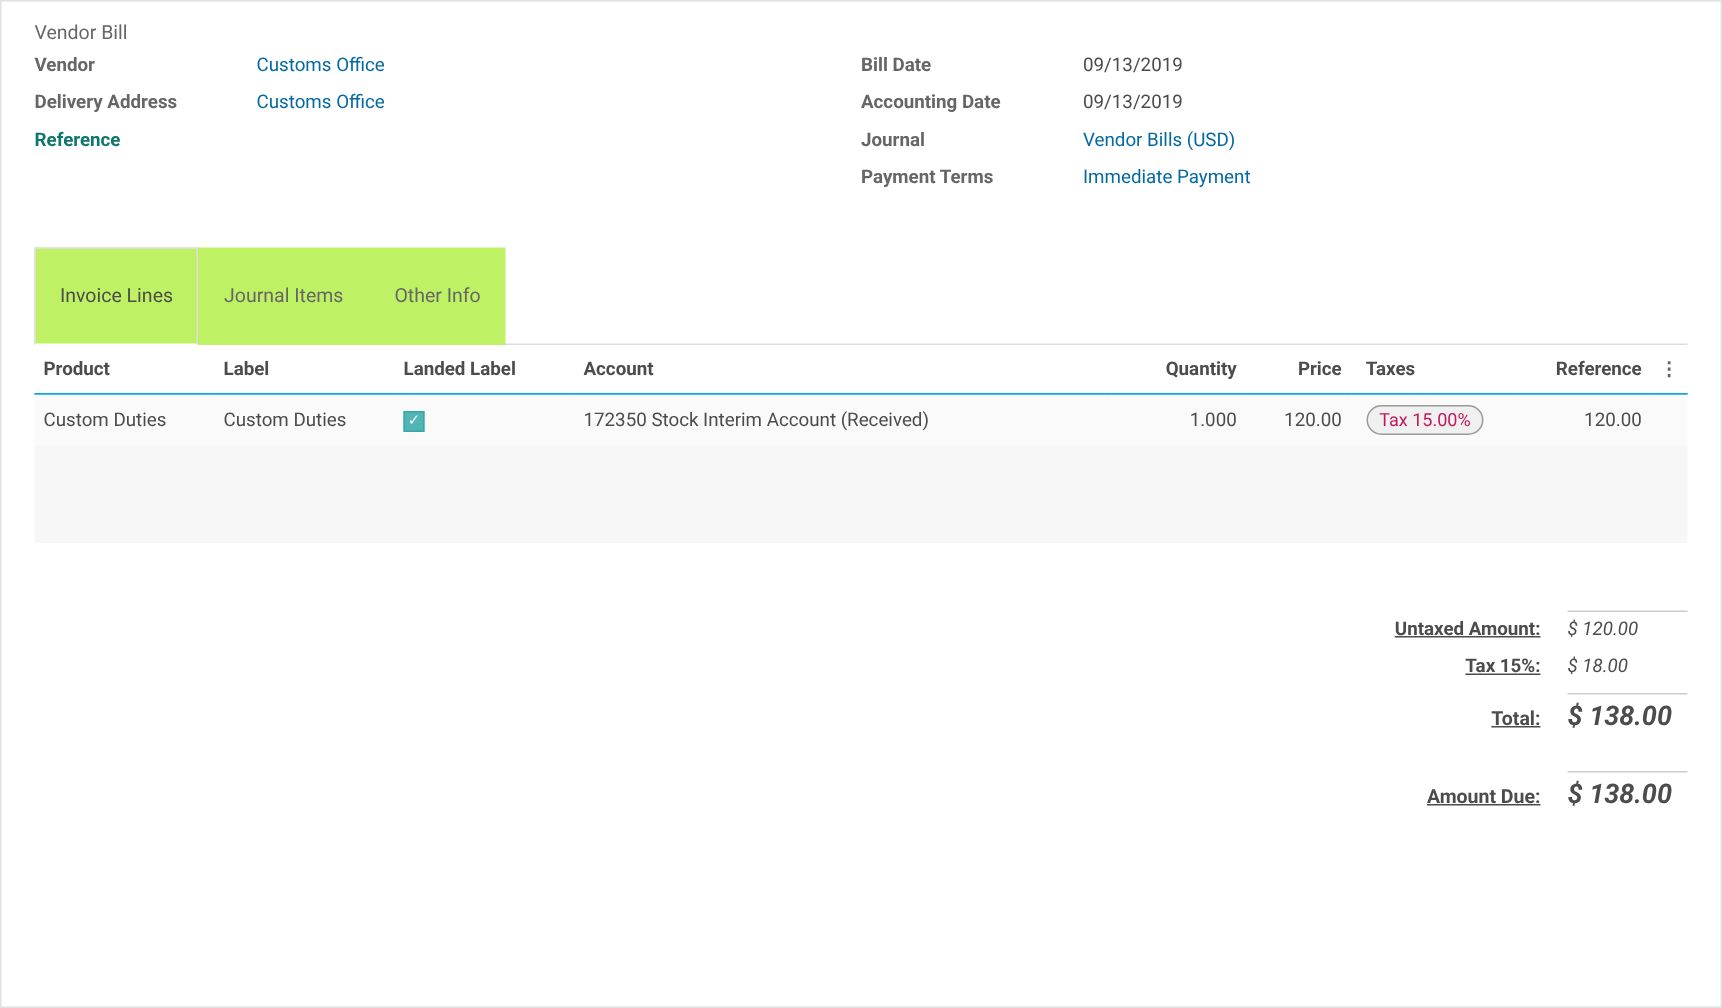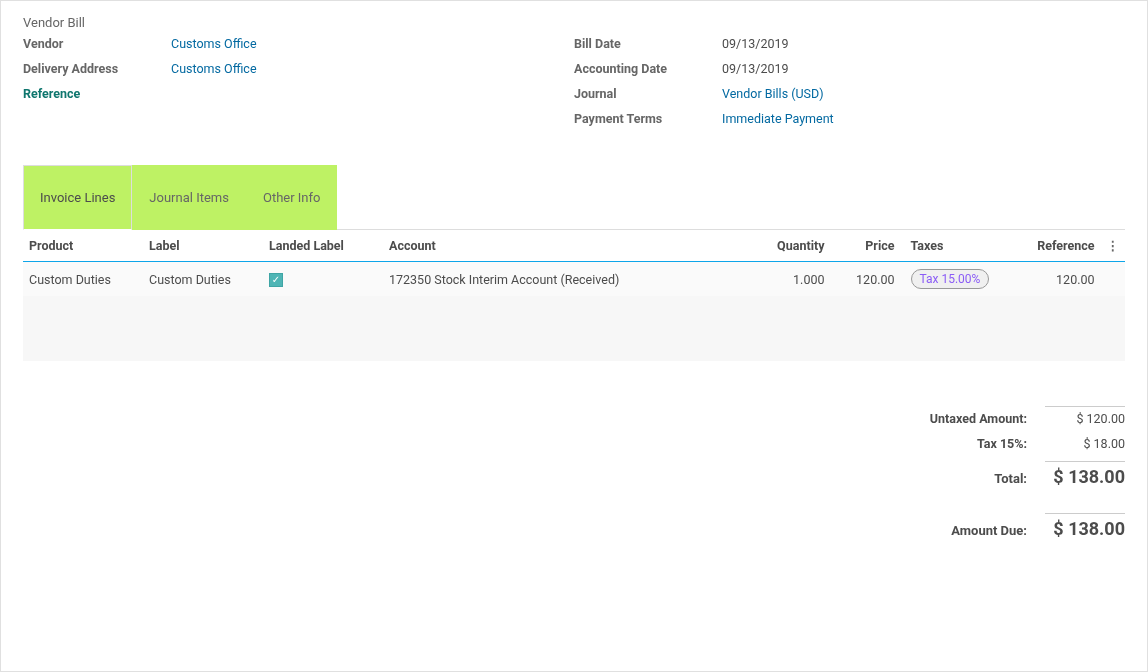--- a/index.html
+++ b/index.html
@@ -117,21 +117,21 @@
     color: #fff;
     font-size: 10px;
     line-height: 1;
   }
   .tax-badge {
     display: inline-block;
     border: 1px solid #999;
     border-radius: 10px;
     padding: 2px 8px;
     font-size: 12px;
-    color: #8b5cf6;
+    color: #be185d;
     background: #f0f0f0;
   }
   .kebab {
     width: 12px;
     text-align: center;
     color: #666;
     cursor: pointer;
     font-weight: 700;
   }
   .blank-area {
@@ -149,25 +149,27 @@
     align-items: baseline;
     padding: 5px 0;
     font-size: 12.5px;
   }
   .totals-row .tlabel {
     font-weight: 700;
     color: #4c4c4c;
     text-align: right;
     flex: 1;
     padding-right: 18px;
+    text-decoration: underline;
   }
   .totals-row .tvalue {
-    text-align: right;
+    text-align: left;
     color: #4c4c4c;
     min-width: 80px;
+    font-style: italic;
   }
   .totals-row.big .tvalue {
     font-size: 18px;
     font-weight: 700;
   }
   .totals-row.big .tlabel {
     font-size: 13px;
   }
   .totals-row.topline .tvalue{
     border-top:1px solid #ccc;

